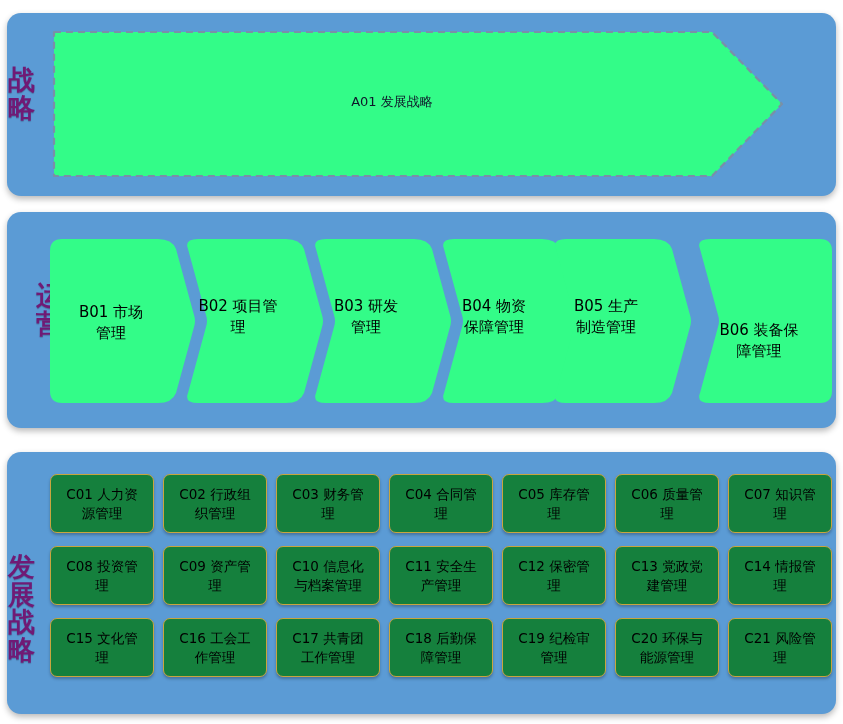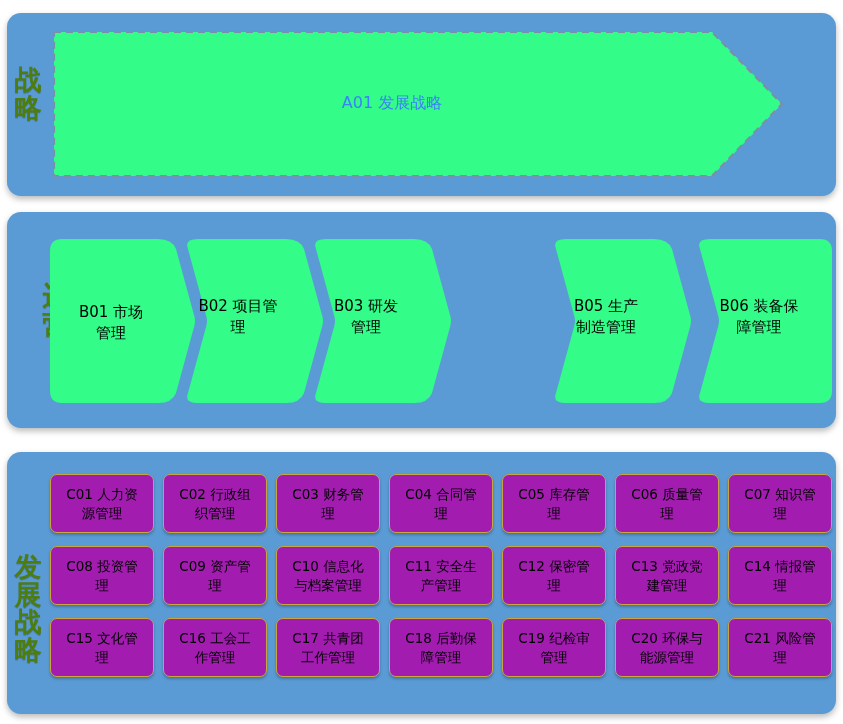--- a/index.html
+++ b/index.html
@@ -33,25 +33,24 @@
 
   #band-strategy   { left: 7px;  top: 13px;  width: 829px; height: 183px; }
   #band-operations { left: 7px;  top: 212px; width: 829px; height: 216px; }
   #band-support    { left: 7px;  top: 452px; width: 829px; height: 262px; }
 
   
   .band-label {
     position: absolute;
     left: 8px;
     width: 40px;
-    color: #4d7c0f;
+    color: #701a75;
     font-size: 27px;
     font-weight: bold;
     line-height: 1.02;
-    text-align: center;
     letter-spacing: 0;
     white-space: normal;
     word-break: break-all;
     text-shadow: 0 1px 1px rgba(0,0,0,0.22);
   }
   #label-strategy   { top: 66px;  }
   #label-operations { top: 282px; margin-left: 28px; }
   #label-support    { top: 553px; }
 
   
@@ -62,22 +61,22 @@
     width: 732px;
     height: 148px;
   }
   #strategy-arrow-wrap svg { display: block; }
   #strategy-arrow-label {
     position: absolute;
     left: 52px;
     top: 93px;
     width: 680px;
     text-align: center;
-    font-size: 16px;
-    color: #3b82f6;
+    font-size: 13px;
+    color: #0f172a;
     font-family: "DejaVu Sans", "Liberation Sans", sans-serif;
     pointer-events: none;
   }
 
   
   #ops-row {
     position: absolute;
     left: 48px;
     top: 237px;
     width: 784px;
@@ -110,21 +109,21 @@
     top: 474px;
     width: 782px;
     height: 220px;
     display: grid;
     grid-template-columns: repeat(7, 1fr);
     grid-auto-rows: 59px;
     column-gap: 9px;
     row-gap: 13px;
   }
   .support-cell {
-    background: #a21caf;
+    background: #15803d;
     border: 1px solid #c9a53f;
     border-radius: 7px;
     box-shadow: 0 2px 3px rgba(0,0,0,0.26);
     display: flex;
     align-items: center;
     justify-content: center;
     text-align: center;
     font-size: 13.5px;
     line-height: 1.36;
     color: #000000;
@@ -166,33 +165,39 @@
       <div class="chevron-label">B02 项目管<br>理</div>
     </div>
 
     <div class="chevron" style="left:256px;">
       <svg width="148" height="168" viewBox="0 0 148 168" xmlns="http://www.w3.org/2000/svg">
         <path d="M 22 2 L 110 2 Q 124 2 128 12 L 146 78 Q 148 84 146 90 L 128 156 Q 124 166 110 166 L 22 166 Q 8 166 12 156 L 30 90 Q 32 84 30 78 L 12 12 Q 8 2 22 2 Z" fill="#33fc88"></path>
       </svg>
       <div class="chevron-label">B03  研发<br>管理</div>
     </div>
 
+    <div class="chevron" style="left:384px;">
+      <svg width="148" height="168" viewBox="0 0 148 168" xmlns="http://www.w3.org/2000/svg">
+        <path d="M 22 2 L 110 2 Q 124 2 128 12 L 146 78 Q 148 84 146 90 L 128 156 Q 124 166 110 166 L 22 166 Q 8 166 12 156 L 30 90 Q 32 84 30 78 L 12 12 Q 8 2 22 2 Z" fill="#33fc88"></path>
+      </svg>
+      <div class="chevron-label">B04  物资<br>保障管理</div>
+    </div>
 
     <div class="chevron" style="left:496px;">
       <svg width="148" height="168" viewBox="0 0 148 168" xmlns="http://www.w3.org/2000/svg">
         <path d="M 22 2 L 110 2 Q 124 2 128 12 L 146 78 Q 148 84 146 90 L 128 156 Q 124 166 110 166 L 22 166 Q 8 166 12 156 L 30 90 Q 32 84 30 78 L 12 12 Q 8 2 22 2 Z" fill="#33fc88"></path>
       </svg>
       <div class="chevron-label">B05  生产<br>制造管理</div>
     </div>
 
     <div class="chevron" style="left:640px;">
       <svg width="148" height="168" viewBox="0 0 148 168" xmlns="http://www.w3.org/2000/svg">
         <path d="M 22 2 L 132 2 Q 144 2 144 14 L 144 154 Q 144 166 132 166 L 22 166 Q 8 166 12 156 L 30 90 Q 32 84 30 78 L 12 12 Q 8 2 22 2 Z" fill="#33fc88"></path>
       </svg>
-      <div class="chevron-label" style="left:6px;width:130px;">B06 装备保<br>障管理</div>
+      <div class="chevron-label" style="left:6px;width:130px;margin-top:24px;">B06 装备保<br>障管理</div>
     </div>
   </div>
 
   <div class="band" id="band-support"></div>
   <div class="band-label" id="label-support">发展战略</div>
 
   <div id="support-grid">
 
     <div class="support-cell">C01 人力资<br>源管理</div>
     <div class="support-cell">C02 行政组<br>织管理</div>

